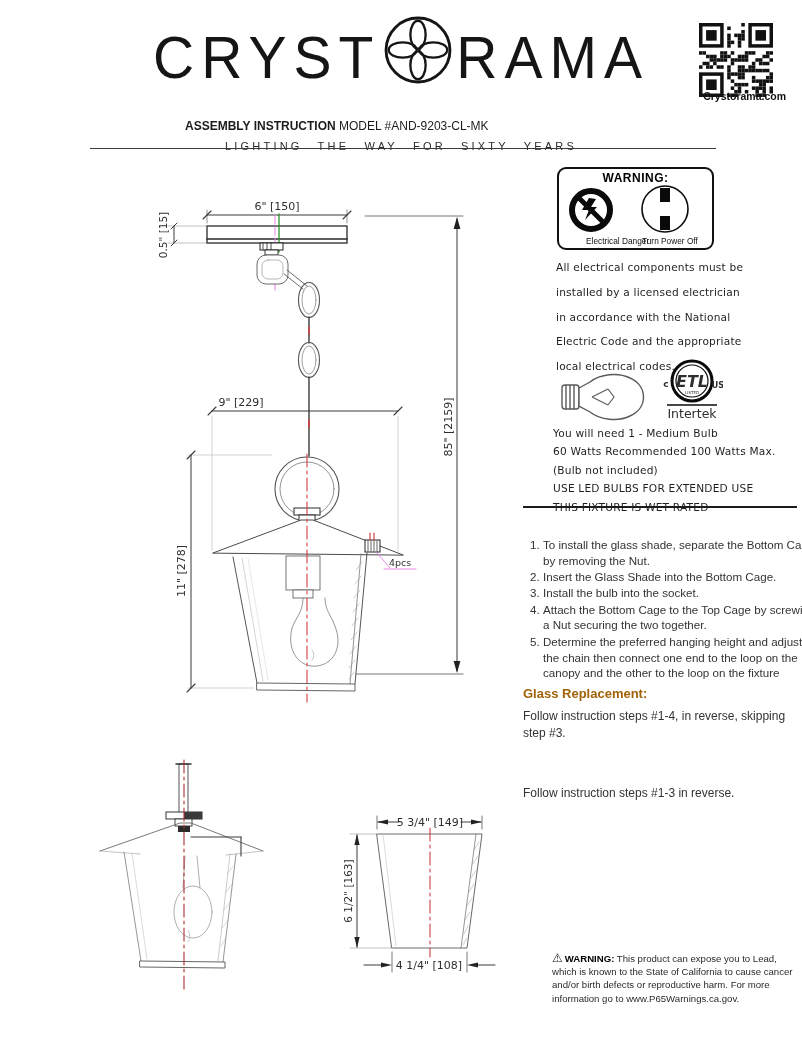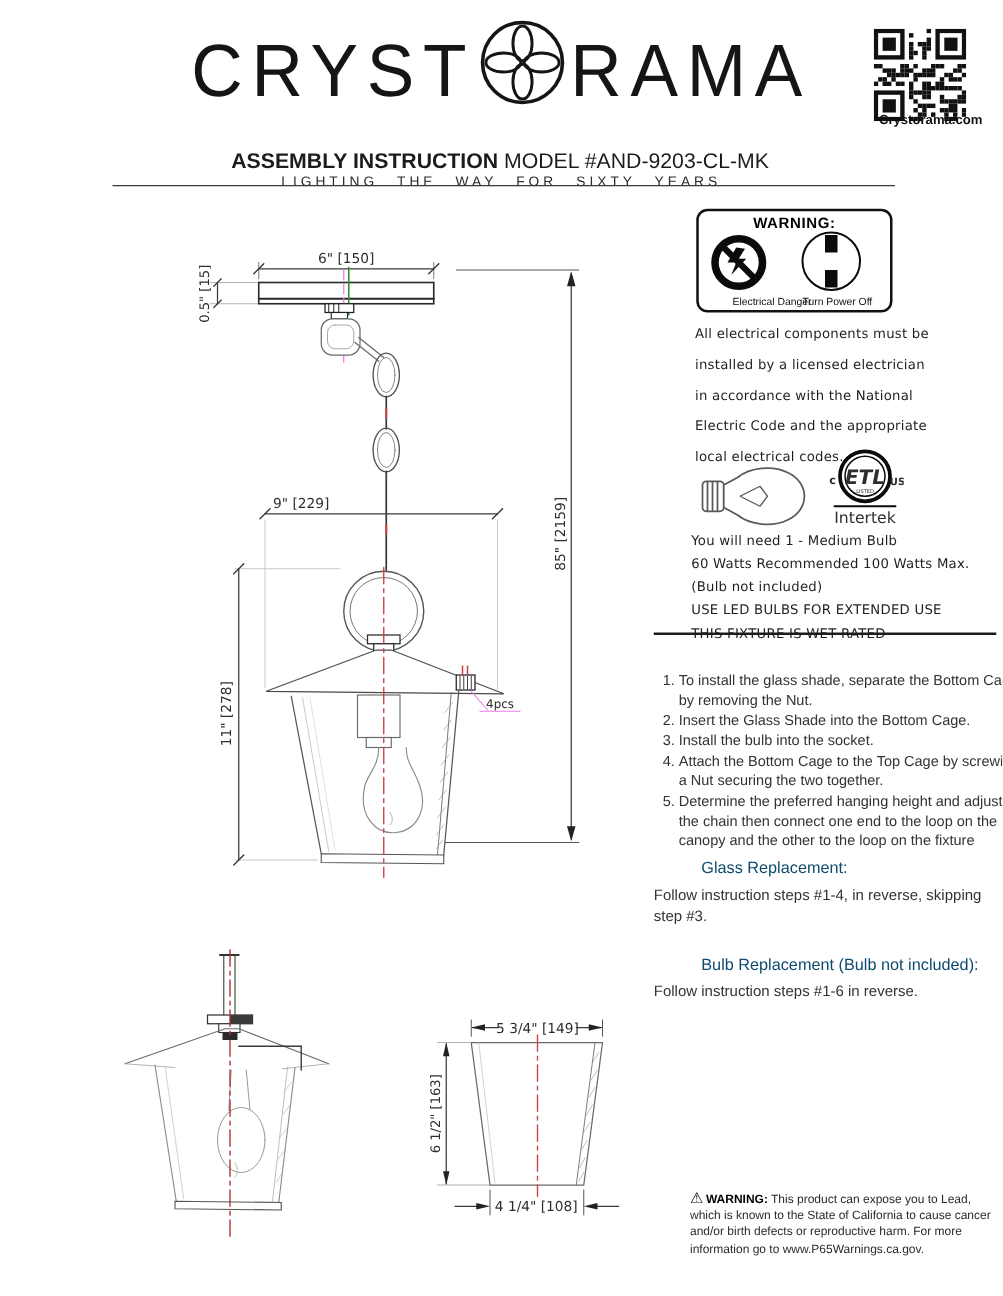--- a/index.html
+++ b/index.html
@@ -9,21 +9,21 @@
 
   
   #logo-row{left:0;right:0;top:14px;display:flex;justify-content:center;align-items:flex-end;}
   .logo-text{font-size:57px;letter-spacing:7px;color:#151515;line-height:1;
              font-family:"Liberation Sans",sans-serif;font-weight:400;transform:scaleY(1.04);}
   #logo-emblem{margin:0 2px;}
   #tagline{left:0;right:0;top:92px;text-align:center;font-size:11px;letter-spacing:3.2px;
            word-spacing:9px;color:#2a2a2a;font-weight:500;margin-top:48px;}
   #qr-wrap{left:699px;top:23px;width:74px;}
   #qr-caption{left:686px;top:90px;width:100px;text-align:right;font-size:10.5px;font-weight:600;color:#111;}
-  #doc-title{left:185px;top:119px;font-size:17px;color:#1c1c1c;white-space:nowrap;}
+  #doc-title{left:185px;top:119px;font-size:12px;color:#1c1c1c;white-space:nowrap;}
   #doc-title b{font-weight:700;}
   #header-rule{left:90px;top:148px;width:626px;height:1px;background:#3a3a3a;}
 
   
   #warning-box{left:557px;top:167px;width:153px;height:79px;border:2px solid #111;border-radius:9px;background:#fff;}
   #warning-box .wtitle{position:absolute;left:0;right:0;top:2px;text-align:center;font-size:12px;
                        font-weight:700;letter-spacing:.5px;color:#000;}
   .wb-caption{position:absolute;bottom:2px;font-size:8.3px;color:#111;white-space:nowrap;}
   #cap-left{left:3px;margin-left:24px;}
   #cap-right{left:83px;}
@@ -36,21 +36,21 @@
 
   #etl-intertek-label{font-family:"DejaVu Sans",sans-serif;}
 
   #col-divider{left:523px;top:506px;width:274px;height:2px;background:#1c1c1c;}
   #install-heading{left:524px;top:509px;font-size:20px;color:#1a1a1a;
                    font-family:"DejaVu Sans",sans-serif;letter-spacing:.2px;}
   #install-steps{left:524px;top:537px;width:276px;margin:0;padding-left:19px;
                  font-size:11.6px;line-height:15.8px;color:#333;}
   #install-steps li{margin-bottom:0.5px;}
 
-  .sec-heading{font-size:13px;font-weight:400;color:#0c4a6e;margin-left:38px;}
+  .sec-heading{font-size:13px;font-weight:700;color:#a16207;}
   .sec-body{font-size:12px;color:#333;line-height:17px;width:274px;}
   #glass-heading{left:523px;top:686px;}
   #glass-body{left:523px;top:708px;}
   #bulbrep-heading{left:523px;top:764px;}
   #bulbrep-body{left:523px;top:785px;}
 
   #prop65{left:552px;top:952px;width:246px;font-size:9.6px;line-height:13.2px;color:#2a2a2a;}
   #prop65 .tri{font-size:12px;color:#111;margin-right:2px;}
   #prop65 b{color:#000;}
 
@@ -462,21 +462,20 @@
     <li>To install the glass shade, separate the Bottom Cage by removing the Nut.</li>
     <li>Insert the Glass Shade into the Bottom Cage.</li>
     <li>Install the bulb into the socket.</li>
     <li>Attach the Bottom Cage to the Top Cage by screwing a Nut securing the two together.</li>
     <li>Determine the preferred hanging height and adjust the chain then connect one end to the loop on the canopy and the other to the loop on the fixture</li>
   </ol>
 
   <div class="abs sec-heading" id="glass-heading">Glass Replacement:</div>
   <div class="abs sec-body" id="glass-body">Follow instruction steps #1-4, in reverse, skipping step #3.</div>
 
-  <div class="abs sec-heading" id="bulbrep-heading">Bulb Replacement (Bulb not included):</div>
-  <div class="abs sec-body" id="bulbrep-body">Follow instruction steps #1-6 in reverse.</div>
+  <div class="abs sec-body" id="bulbrep-body">Follow instruction steps #1-3 in reverse.</div>
 
   <div class="abs" id="prop65">
     <span class="tri">⚠︎</span><b>WARNING:</b>
     <span>This product can expose you to Lead, which is known to the State of California to cause cancer and/or birth defects or reproductive harm. For more information go to www.P65Warnings.ca.gov.</span>
   </div>
 
 </div>
 
 </body></html>

